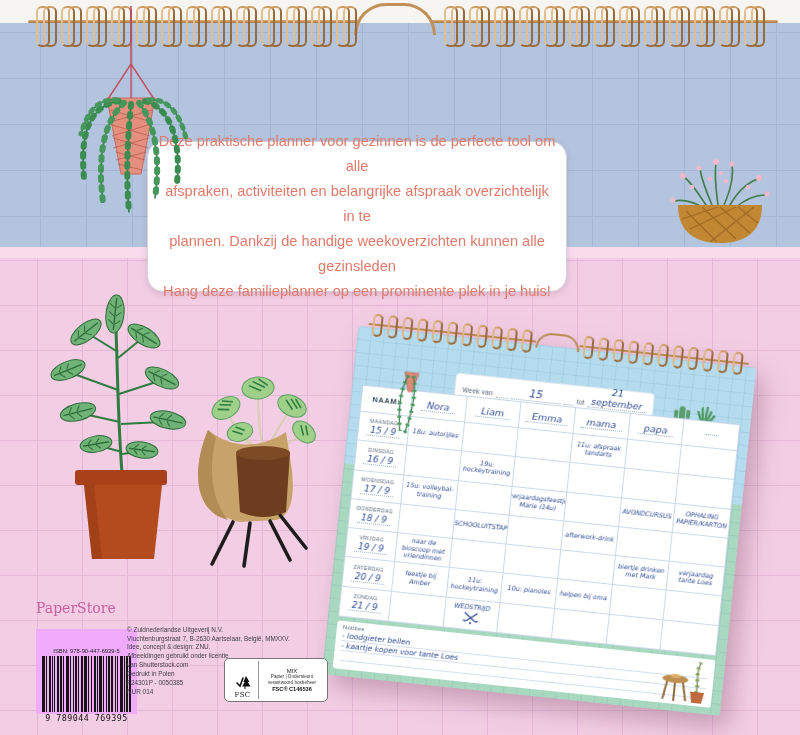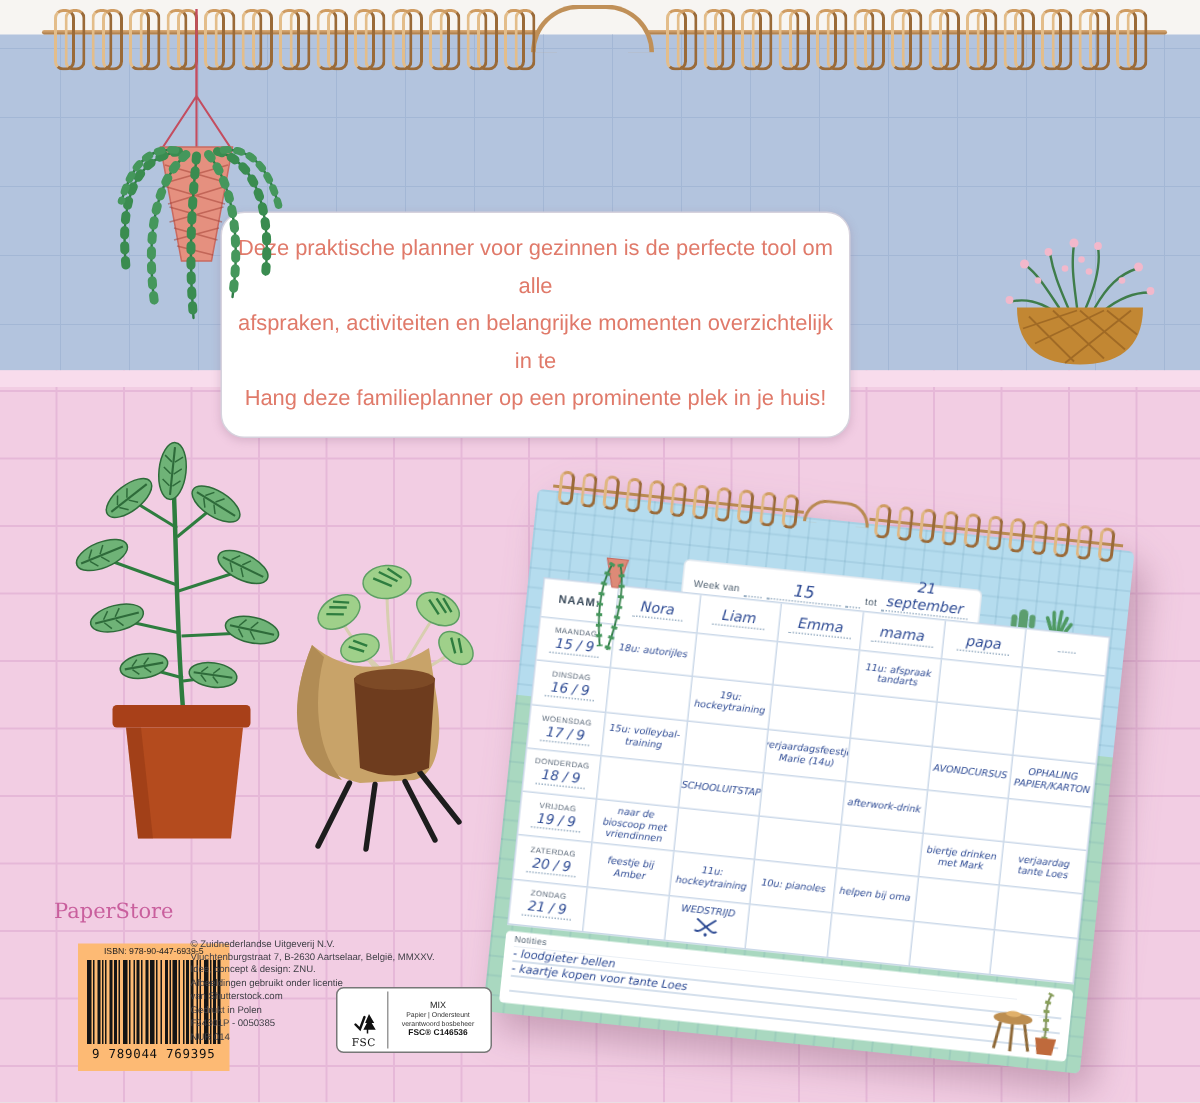--- a/index.html
+++ b/index.html
@@ -78,21 +78,21 @@
   .entry{font-size:6.4px;line-height:7.3px;}
 
   .notes{left:10px;top:295px;width:380px;height:48px;background:#fff;border-radius:3px;padding:3px 6px;}
   .notes-title{font-size:5.8px;color:#4b5c6c;letter-spacing:.05em;}
   .notes-body{position:relative;height:36px;margin-top:1px;
     background:repeating-linear-gradient(transparent 0 9px,#d5e0ec 9px 10px);}
   .note-line{font-size:7.5px;line-height:10px;}
 
   
   .brand{left:36px;top:600px;font-family:"DejaVu Serif",serif;font-size:14px;color:#c95f9d;}
-  .barcode{left:52px;top:629px;width:101px;height:85px;background:#fdba74;padding:3px 4px;text-align:center;}
+  .barcode{left:36px;top:629px;width:101px;height:85px;background:#f0abfc;padding:19px 4px;text-align:center;}
   .isbn{font-size:5.8px;color:#222;white-space:nowrap;}
   .bars{height:56px;margin-top:2px;display:flex;align-items:stretch;justify-content:center;}
   .bars i{display:block;height:100%;background:#151515;}
   .digits{font-family:"DejaVu Sans Mono",monospace;font-size:8.3px;letter-spacing:.5px;color:#111;margin-top:1px;}
   .credits{left:127px;top:626px;width:195px;font-size:6.4px;line-height:8.7px;color:#3f3f46;}
   .codes{left:127px;top:679px;font-size:6.4px;line-height:8.7px;color:#3f3f46;}
   .fsc{left:224px;top:658px;width:104px;height:44px;background:#fff;border:1px solid #777;border-radius:5px;
        display:flex;align-items:center;padding:2px;}
   .fsc-left{width:32px;height:100%;border-right:1px solid #999;display:flex;flex-direction:column;
             align-items:center;justify-content:flex-end;}
@@ -140,21 +140,22 @@
       <span class="loop"></span>
       <span class="loop"></span>
       <span class="loop"></span>
       <span class="loop"></span>
       <span class="loop"></span>
       <span class="loop"></span>
     </div>
 
   <div class="abs intro-box" id="intro-box">
       <div>Deze praktische planner voor gezinnen is de perfecte tool om alle</div>
-      <div>afspraken, activiteiten en belangrijke momenten overzichtelijk in te</div>
+      <div>afspraken, activiteiten en belangrijke afspraak overzichtelijk in te</div>
+      <div>plannen. Dankzij de handige weekoverzichten kunnen alle gezinsleden</div>
       <div>Hang deze familieplanner op een prominente plek in je huis!</div>
     </div>
 
   <svg class="abs" style="left:58px;top:6px;" width="148" height="232" viewBox="0 0 148 232">
     <line x1="73" y1="0" x2="73" y2="58" stroke="#c44d5f" stroke-width="1.6"></line>
     <path d="M73 58 L50 93 M73 58 L96 93 M73 58 L73 97" stroke="#c44d5f" stroke-width="1.4" fill="none"></path>
     <path d="M49 92 L97 92 L83 168 L63 168 Z" fill="#e5907f" stroke="#c96a60" stroke-width="1"></path>
     <path d="M52 104 L94 116 M51 118 L92 130 M55 132 L90 142 M58 146 L87 154 M60 158 L84 164
              M94 104 L52 116 M93 118 L54 130 M91 132 L55 142 M88 146 L58 154" stroke="rgba(160,60,50,.5)" stroke-width="1" fill="none"></path>
     <g fill="none" stroke-linecap="round">

